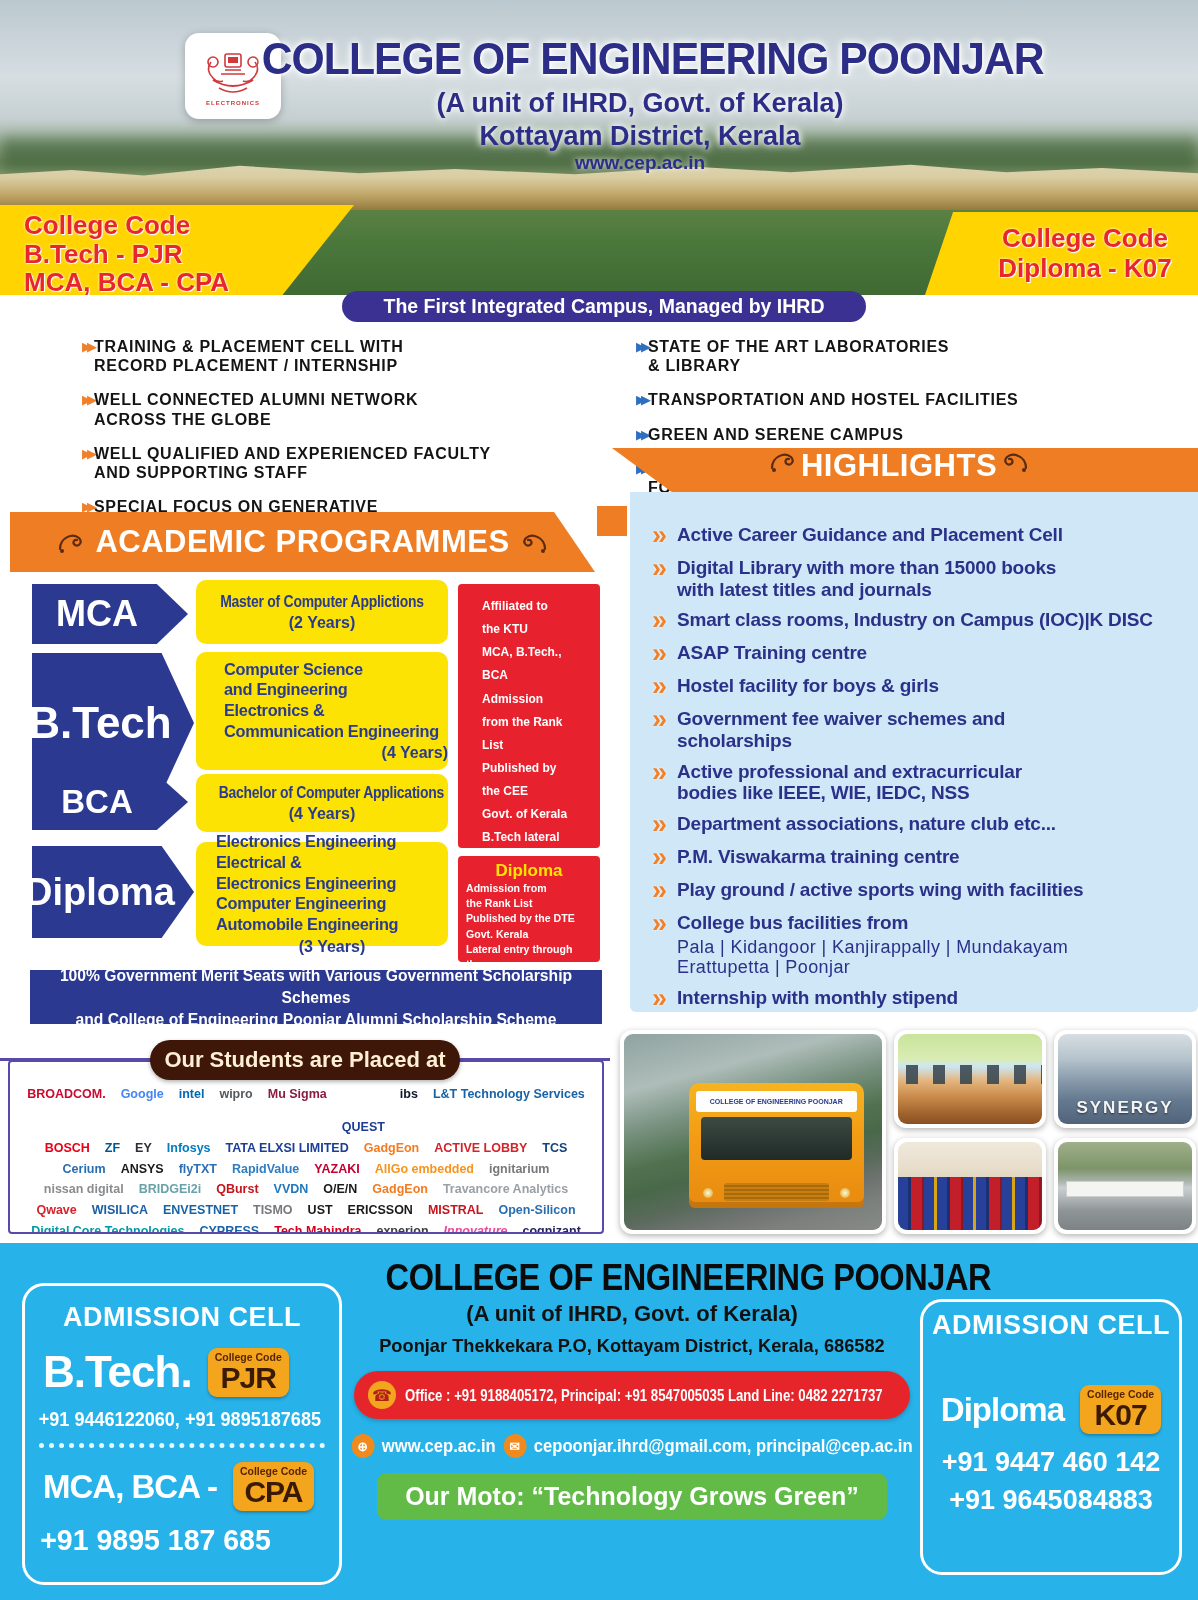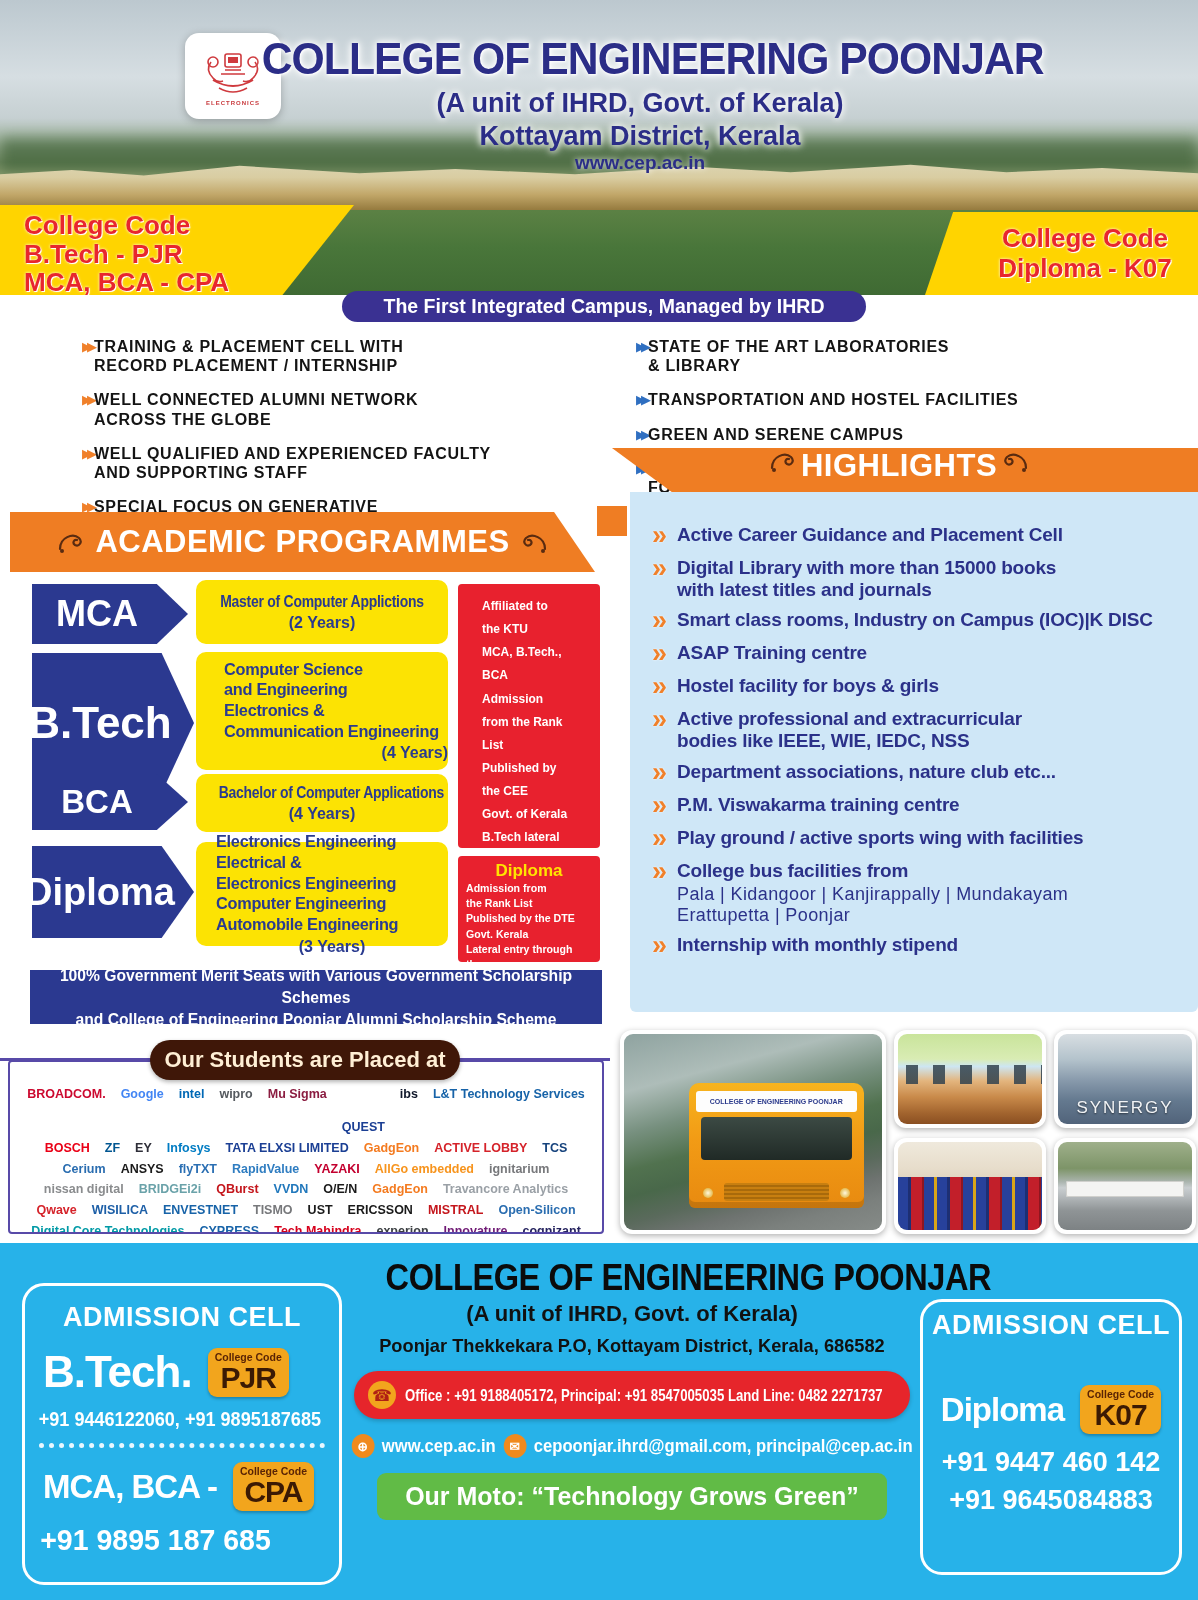--- a/index.html
+++ b/index.html
@@ -95,21 +95,21 @@
   .bus-banner{position:absolute;top:6%;left:4%;right:4%;height:17%;background:#fdfdfd;border-radius:3px;display:flex;align-items:center;justify-content:center;
     font-size:7px;font-weight:bold;color:#2b3a8c;white-space:nowrap;overflow:hidden;}
   .bus-windshield{position:absolute;top:27%;left:7%;right:7%;height:34%;background:linear-gradient(180deg,#3c4a44,#202a26);border-radius:4px;}
   .bus-grill{position:absolute;bottom:6%;left:20%;right:20%;height:14%;background:repeating-linear-gradient(180deg,#c87f10 0 2px,#a96a0b 2px 4px);border-radius:3px;}
   .bus-light{position:absolute;bottom:8%;width:10px;height:10px;border-radius:50%;background:radial-gradient(#fff8dd,#d9a013);}
   .bus-light.l{left:8%;} .bus-light.r{right:8%;}
   .lab-scene{width:100%;height:100%;background:linear-gradient(180deg,#c9e49b 0%,#d9ecb4 28%,#cde6f2 36%,#e3b57e 52%,#c98a4a 70%,#a2642e 88%,#8a4f22 100%);}
   .lab-monitors{position:absolute;top:34%;left:0;right:0;height:22%;opacity:.85;
     background:repeating-linear-gradient(90deg,transparent 0 8px,#31424e 8px 20px,transparent 20px 27px);}
   .syn-scene{width:100%;height:100%;background:linear-gradient(180deg,#d8dee2 0%,#b4c3cc 28%,#8799ab 52%,#64798f 74%,#51637a 100%);}
-  .syn-text{position:absolute;bottom:7%;width:100%;text-align:center;font-weight:normal;font-size:17px;color:#f2f4f6;letter-spacing:2px;text-shadow:0 1px 2px rgba(0,0,0,.55);}
+  .syn-text{position:absolute;bottom:7%;width:100%;text-align:center;font-weight:bold;font-size:17px;color:#f2f4f6;letter-spacing:2px;text-shadow:0 1px 2px rgba(0,0,0,.55);}
   .grad-scene{width:100%;height:100%;background:linear-gradient(180deg,#efe9dc 0%,#e7ddcb 30%,#d9cdb4 55%,#cbbfa4 100%);}
   .grad-figures{position:absolute;bottom:0;left:0;right:0;height:60%;
     background:repeating-linear-gradient(90deg,#27419b 0 10px,#1d2f73 10px 13px,#c21f2a 13px 24px,#8e1620 24px 26px,#27419b 26px 36px,#d8a517 36px 39px);}
   .event-scene{width:100%;height:100%;background:linear-gradient(180deg,#9fb08b 0%,#7d9468 30%,#aab4ad 45%,#c9ced0 52%,#b9bec0 60%,#8f9496 78%,#7d8284 100%);}
   .event-banner{position:absolute;top:44%;left:6%;right:6%;height:18%;background:#f4f4f2;border-radius:2px;box-shadow:inset 0 0 0 1px #d0d0cc;}
 
   
   .footer{position:absolute;left:0;top:1243px;width:1198px;height:357px;background:#27b2e9;}
   .fp{position:absolute;border:3px solid #fff;border-radius:22px;box-sizing:border-box;color:#fff;}
   .fp-left{left:22px;top:40px;width:320px;height:302px;padding:8px 0;}
@@ -249,20 +249,25 @@
       <span class="hl-arrow"></span>
       <span class="hl-text"><span>Smart class rooms, Industry on Campus (IOC)|K DISC</span></span>
     </div>
       <div class="hl-item">
       <span class="hl-arrow"></span>
       <span class="hl-text"><span>ASAP Training  centre</span></span>
     </div>
       <div class="hl-item">
       <span class="hl-arrow"></span>
       <span class="hl-text"><span>Hostel facility for boys &amp; girls</span></span>
+    </div>
+      <div class="hl-item">
+      <span class="hl-arrow"></span>
+      <span class="hl-text"><span>Government fee waiver schemes and
+scholarships</span></span>
     </div>
       <div class="hl-item">
       <span class="hl-arrow"></span>
       <span class="hl-text"><span>Active professional and extracurricular
 bodies like IEEE, WIE, IEDC, NSS</span></span>
     </div>
       <div class="hl-item">
       <span class="hl-arrow"></span>
       <span class="hl-text"><span>Department associations, nature club etc...</span></span>
     </div>
@@ -394,21 +399,21 @@
       <span class="company" style="color: rgb(23, 99, 168);">ENVESTNET</span>
       <span class="company" style="color: rgb(119, 120, 123);">TISMO</span>
       <span class="company" style="color: rgb(26, 26, 26);">UST</span>
       <span class="company" style="color: rgb(26, 26, 26);">ERICSSON</span>
       <span class="company" style="color: rgb(196, 22, 28);">MISTRAL</span>
       <span class="company" style="color: rgb(42, 109, 176);">Open-Silicon</span>
       <span class="company" style="color: rgb(0, 154, 166);">Digital Core Technologies</span>
       <span class="company" style="color: rgb(23, 99, 168);">CYPRESS</span>
       <span class="company" style="color: rgb(214, 0, 28);">Tech Mahindra</span>
       <span class="company" style="color: rgb(60, 64, 67);">experion</span>
-      <span class="company" style="color: #701a75;">Innovature</span>
+      <span class="company" style="color: #ec4899; font-style: italic;">Innovature</span>
       <span class="company" style="color: rgb(38, 36, 95);">cognizant</span>
       <span class="company" style="color: rgb(224, 58, 62);">ZERONE CONSULTING</span>
       <span class="company" style="color: rgb(19, 74, 156);">SFO Technologies</span>
     </div>
 
   <div class="pframe f-bus">
     <div class="pimg">
       <div class="bus-scene"></div>
       <div class="bus-body">
         <div class="bus-banner">COLLEGE OF ENGINEERING POONJAR</div>

